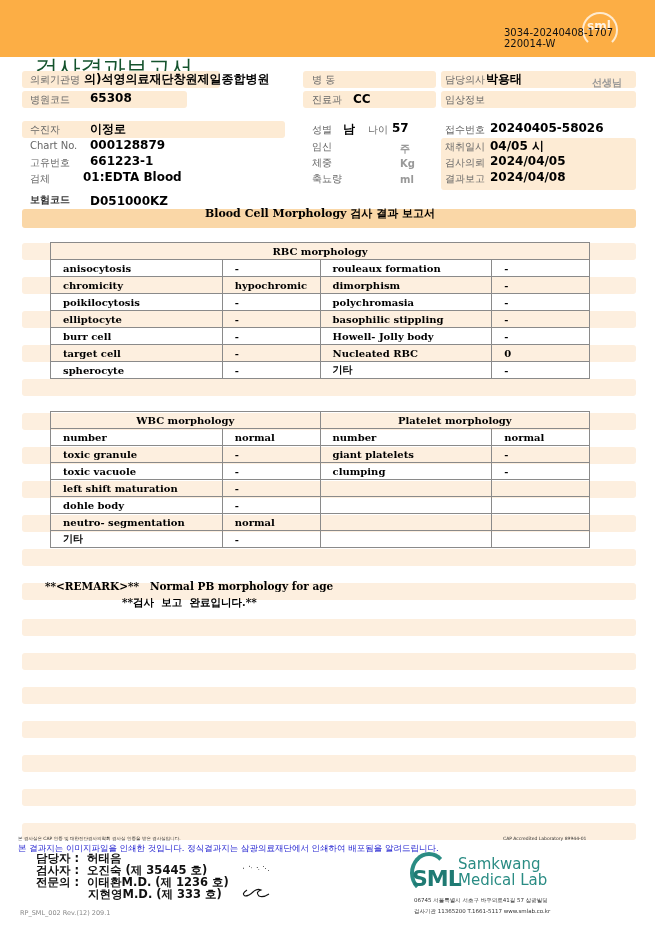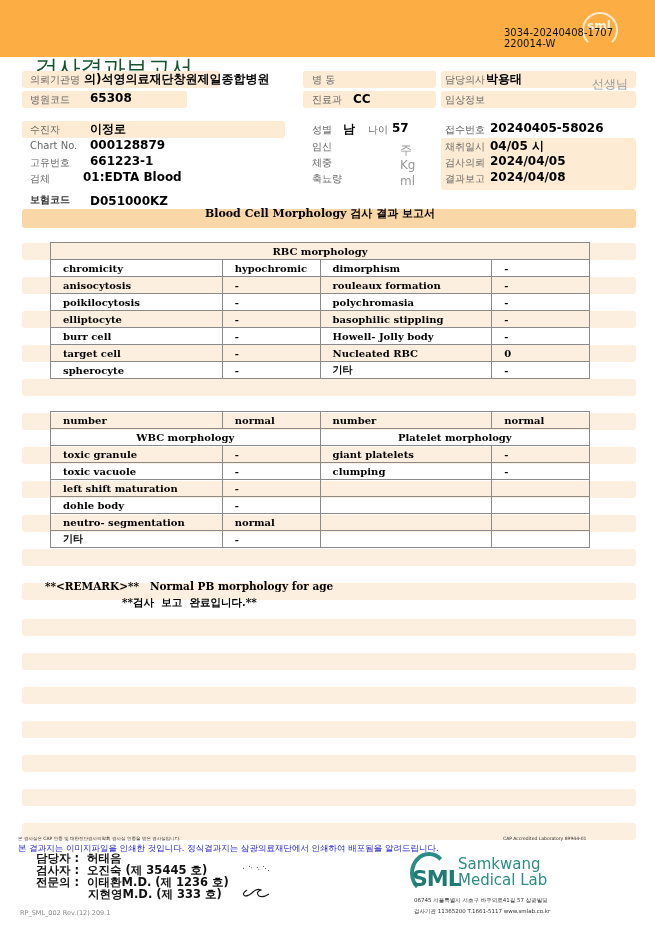--- a/index.html
+++ b/index.html
@@ -25,21 +25,21 @@
   }
   .header .logo-text {
     position: absolute; left: 587px; top: 19px; font-size: 12px; font-weight: bold;
     color: rgba(255,255,255,0.85);
   }
 
   
   .bar { position: absolute; background: #fdebd4; border-radius: 3px; height: 17px; }
   .lbl { position: absolute; font-size: 10px; color: #666; white-space: nowrap; }
   .val { position: absolute; font-size: 12px; font-weight: bold; color: #000; white-space: nowrap; }
-  .unit { position: absolute; font-size: 12px; color: #999; }
+  .unit { position: absolute; font-size: 10px; color: #999; font-weight: bold; }
 
   
   .stripe {
     position: absolute; left: 22px; width: 614px; height: 17px;
     background: #fdefdf; border-radius: 3px;
   }
   .section-bar {
     position: absolute; left: 22px; top: 209px; width: 614px; height: 19px;
     background: #fad7a7; border-radius: 3px;
   }
@@ -173,29 +173,29 @@
       <col style="width:172px">
       <col style="width:98px">
       <col style="width:172px">
       <col style="width:98px">
     </colgroup>
   <tbody>
       <tr>
         <th colspan="4">RBC morphology</th>
       </tr>
   <tr>
+        <td>anisocytosis</td>
+        <td>-</td>
+        <td>rouleaux formation</td>
+        <td>-</td>
+      </tr>
+  <tr>
         <td>chromicity</td>
         <td>hypochromic</td>
         <td>dimorphism</td>
-        <td>-</td>
-      </tr>
-  <tr>
-        <td>anisocytosis</td>
-        <td>-</td>
-        <td>rouleaux formation</td>
         <td>-</td>
       </tr>
   <tr>
         <td>poikilocytosis</td>
         <td>-</td>
         <td>polychromasia</td>
         <td>-</td>
       </tr>
   <tr>
         <td>elliptocyte</td>
@@ -226,29 +226,29 @@
 
 <table class="morph" style="top:411px;width:540px;">
   <colgroup>
       <col style="width:172px">
       <col style="width:98px">
       <col style="width:172px">
       <col style="width:98px">
     </colgroup>
   <tbody>
       <tr>
+    <th colspan="2">WBC morphology</th>
+    <th colspan="2">Platelet morphology</th>
+  </tr>
+  <tr>
         <td>number</td>
         <td>normal</td>
         <td>number</td>
         <td>normal</td>
       </tr>
-  <tr>
-    <th colspan="2">WBC morphology</th>
-    <th colspan="2">Platelet morphology</th>
-  </tr>
   <tr>
         <td>toxic granule</td>
         <td>-</td>
         <td>giant platelets</td>
         <td>-</td>
       </tr>
   <tr>
         <td>toxic vacuole</td>
         <td>-</td>
         <td>clumping</td>

